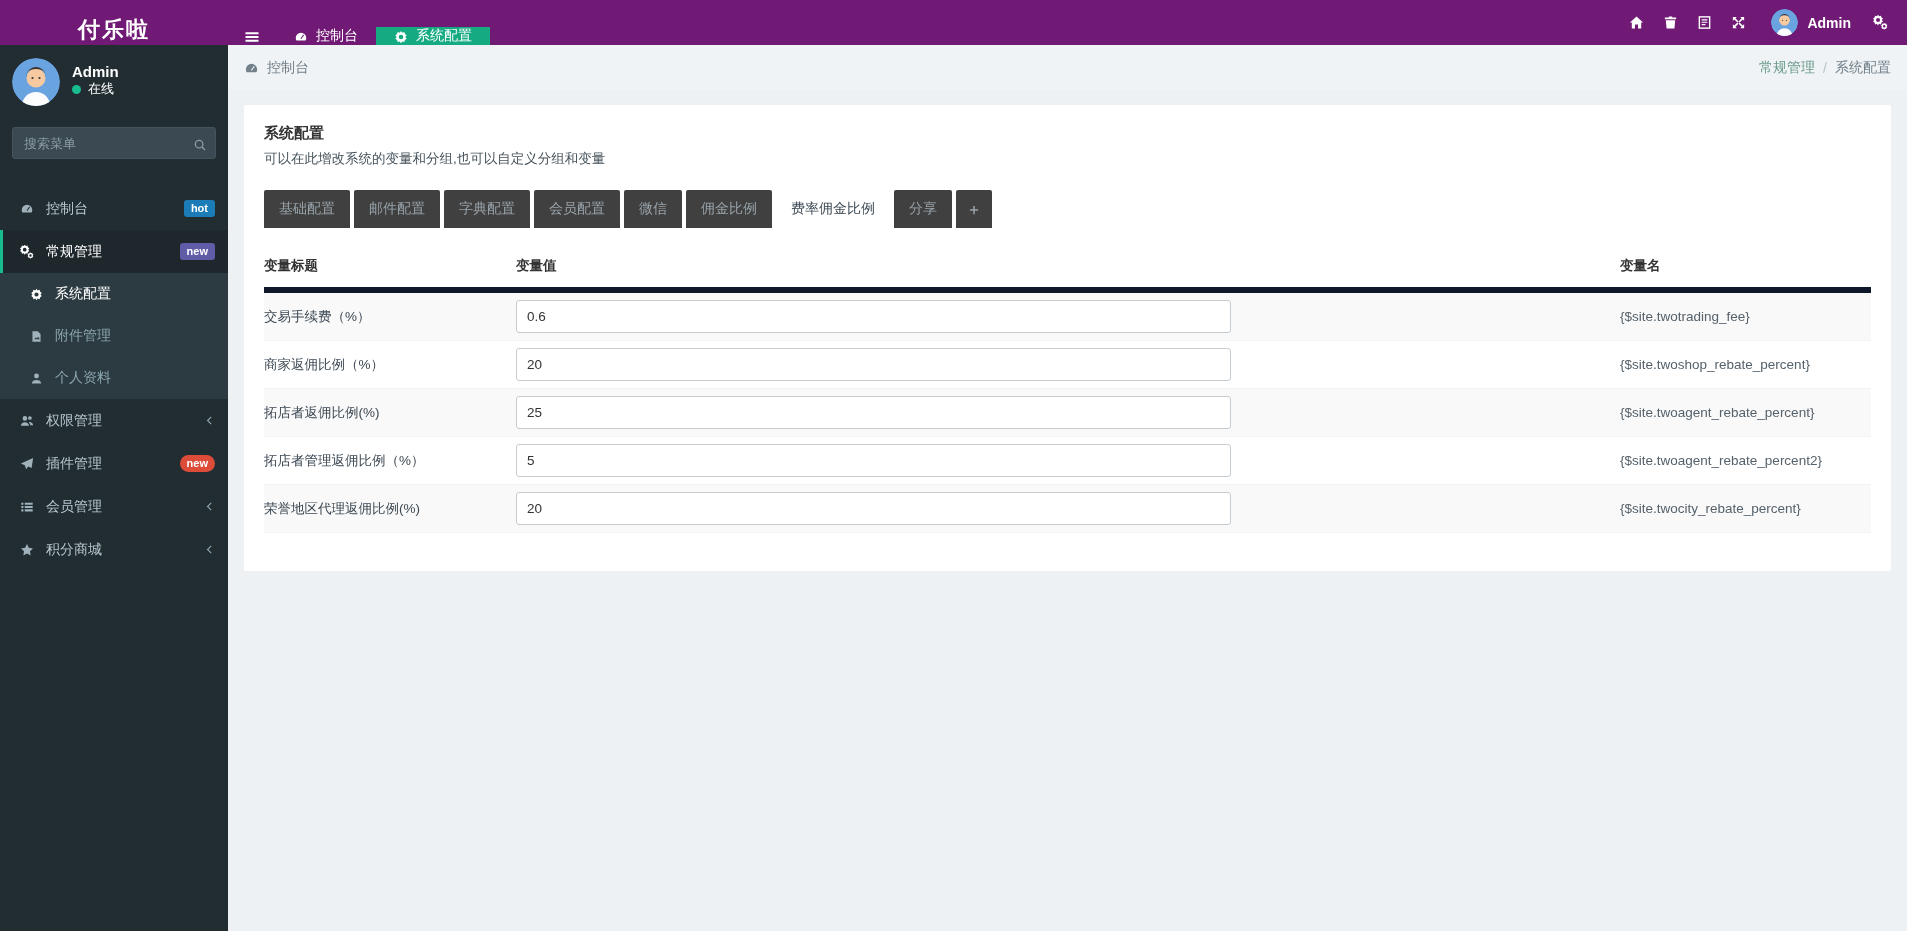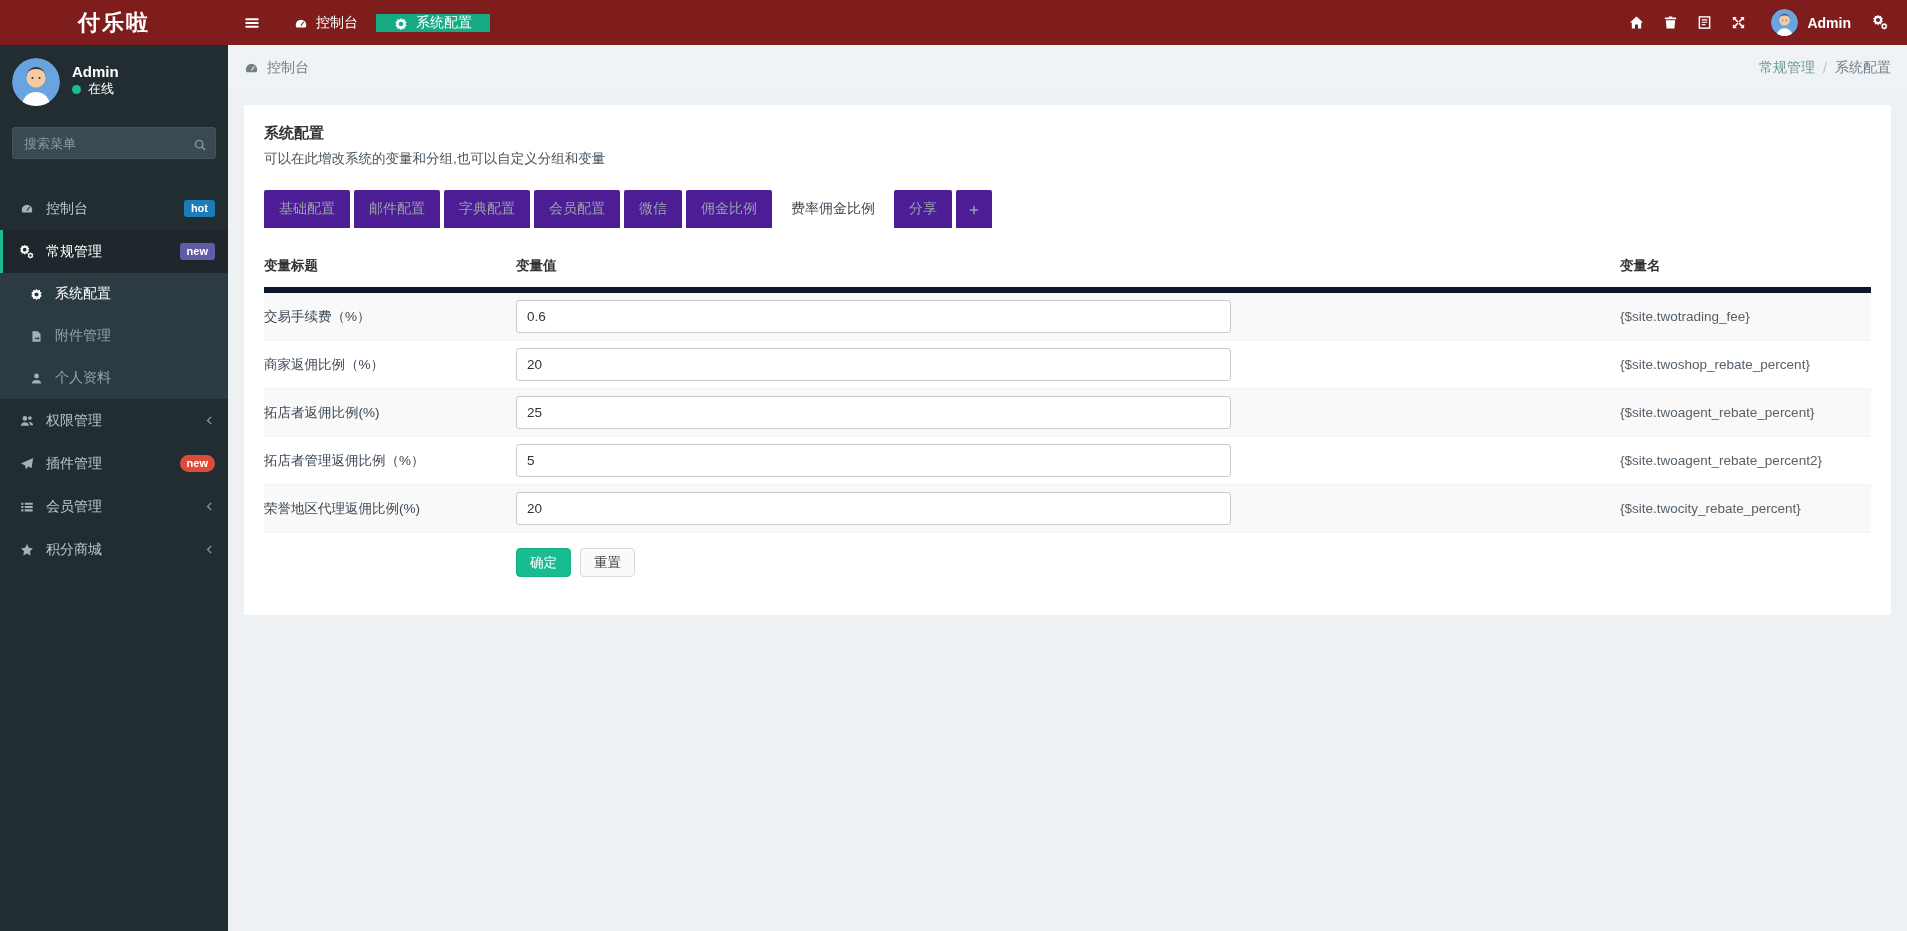--- a/index.html
+++ b/index.html
@@ -5,21 +5,21 @@
   * { box-sizing: border-box; }
   html,body { margin:0; padding:0; }
   body {
     width:1907px; height:931px; overflow:hidden;
     font-family:"Liberation Sans","DejaVu Sans",sans-serif;
     background:#edf1f4; color:#3c4853;
   }
   .icon { width:14px; height:14px; display:inline-block; vertical-align:middle; }
 
   
-  .topnav { position:fixed; top:0; left:0; width:1907px; height:45px; background:#7f1d1d; display:flex; align-items:center; z-index:20; }
+  .topnav { position:fixed; top:0; left:0; width:1907px; height:45px; background:#701a75; display:flex; align-items:flex-end; z-index:20; }
   .logo { width:228px; display:flex; align-items:center; justify-content:center; color:#fff; font-size:22px; font-weight:bold; letter-spacing:2px; }
   .nav-toggle { width:48px; display:flex; align-items:center; justify-content:center; color:#fff; cursor:pointer; }
   .nav-toggle .icon { width:16px; height:16px; }
   .nav-items { display:flex; }
   .nav-item { display:flex; align-items:center; gap:8px; padding:0 18px; color:#fff; font-size:14px; cursor:pointer; }
   .nav-item.active { background:#15aa82; }
   .nav-right { margin-left:auto; display:flex; align-items:center; padding-right:10px; }
   .nav-icon-btn { width:34px; height:45px; display:flex; align-items:center; justify-content:center; color:#fff; cursor:pointer; }
   .nav-user { display:flex; align-items:center; gap:9px; padding:0 12px 0 16px; color:#fff; font-size:14px; font-weight:bold; cursor:pointer; }
   .nav-avatar { width:27px; height:27px; border-radius:50%; overflow:hidden; flex:0 0 auto; }
@@ -60,21 +60,21 @@
   .bc-right { display:flex; align-items:center; gap:8px; }
   .bc-link { color:#6b9a8b; cursor:pointer; }
   .bc-sep { color:#b8c2c9; }
   .bc-current { color:#72808a; }
 
   .panel { background:#fff; margin:15px 16px 0; border-radius:2px; padding:19px 20px 38px; min-height:450px; }
   .panel-title { font-size:15px; font-weight:bold; color:#333; margin:0 0 7px; }
   .panel-sub { font-size:13.5px; color:#46535b; margin:0 0 22px; }
 
   .tabs { display:flex; gap:4px; }
-  .tab { background:#4c1d95; color:#98a3aa; padding:10px 15px; font-size:14px; border-radius:2px 2px 0 0; cursor:pointer; white-space:nowrap; }
+  .tab { background:#404040; color:#98a3aa; padding:10px 15px; font-size:14px; border-radius:2px 2px 0 0; cursor:pointer; white-space:nowrap; }
   .tab.active { background:#fff; color:#3c4853; }
   .tab.plus { padding:10px 12px; display:flex; align-items:center; }
   .tab.plus .icon { width:12px; height:12px; }
 
   table.vars { width:100%; border-collapse:collapse; margin-top:17px; font-size:13.5px; color:#3c4853; }
   table.vars th { text-align:left; font-weight:bold; color:#333; padding:12px 10px 12px 0; border-bottom:6px solid #0f172a; font-size:13.5px; }
   table.vars td { padding:7px 10px 7px 0; height:48px; border-bottom:1px solid #f1f3f4; }
   table.vars tbody tr:nth-child(odd) { background:#f9f9f9; }
   .var-input { width:715px; height:33px; border:1px solid #c6cdd2; border-radius:3px; padding:0 10px; font-size:13.5px; color:#333; background:#fff; font-family:inherit; outline:none; }
   .var-name { color:#55616b; }
@@ -354,18 +354,14 @@
             <td class="var-name">{$site.twoagent_rebate_percent2}</td>
           </tr>
           <tr>
             <td>荣誉地区代理返佣比例(%)</td>
             <td><input class="var-input" type="text" value="20" style=""></td>
             <td class="var-name">{$site.twocity_rebate_percent}</td>
           </tr>
         </tbody>
     </table>
 
-    <div class="btn-row">
-      <button class="btn btn-ok">确定</button>
-      <button class="btn btn-reset">重置</button>
-    </div>
   </div>
 </div>
 
 </body></html>

